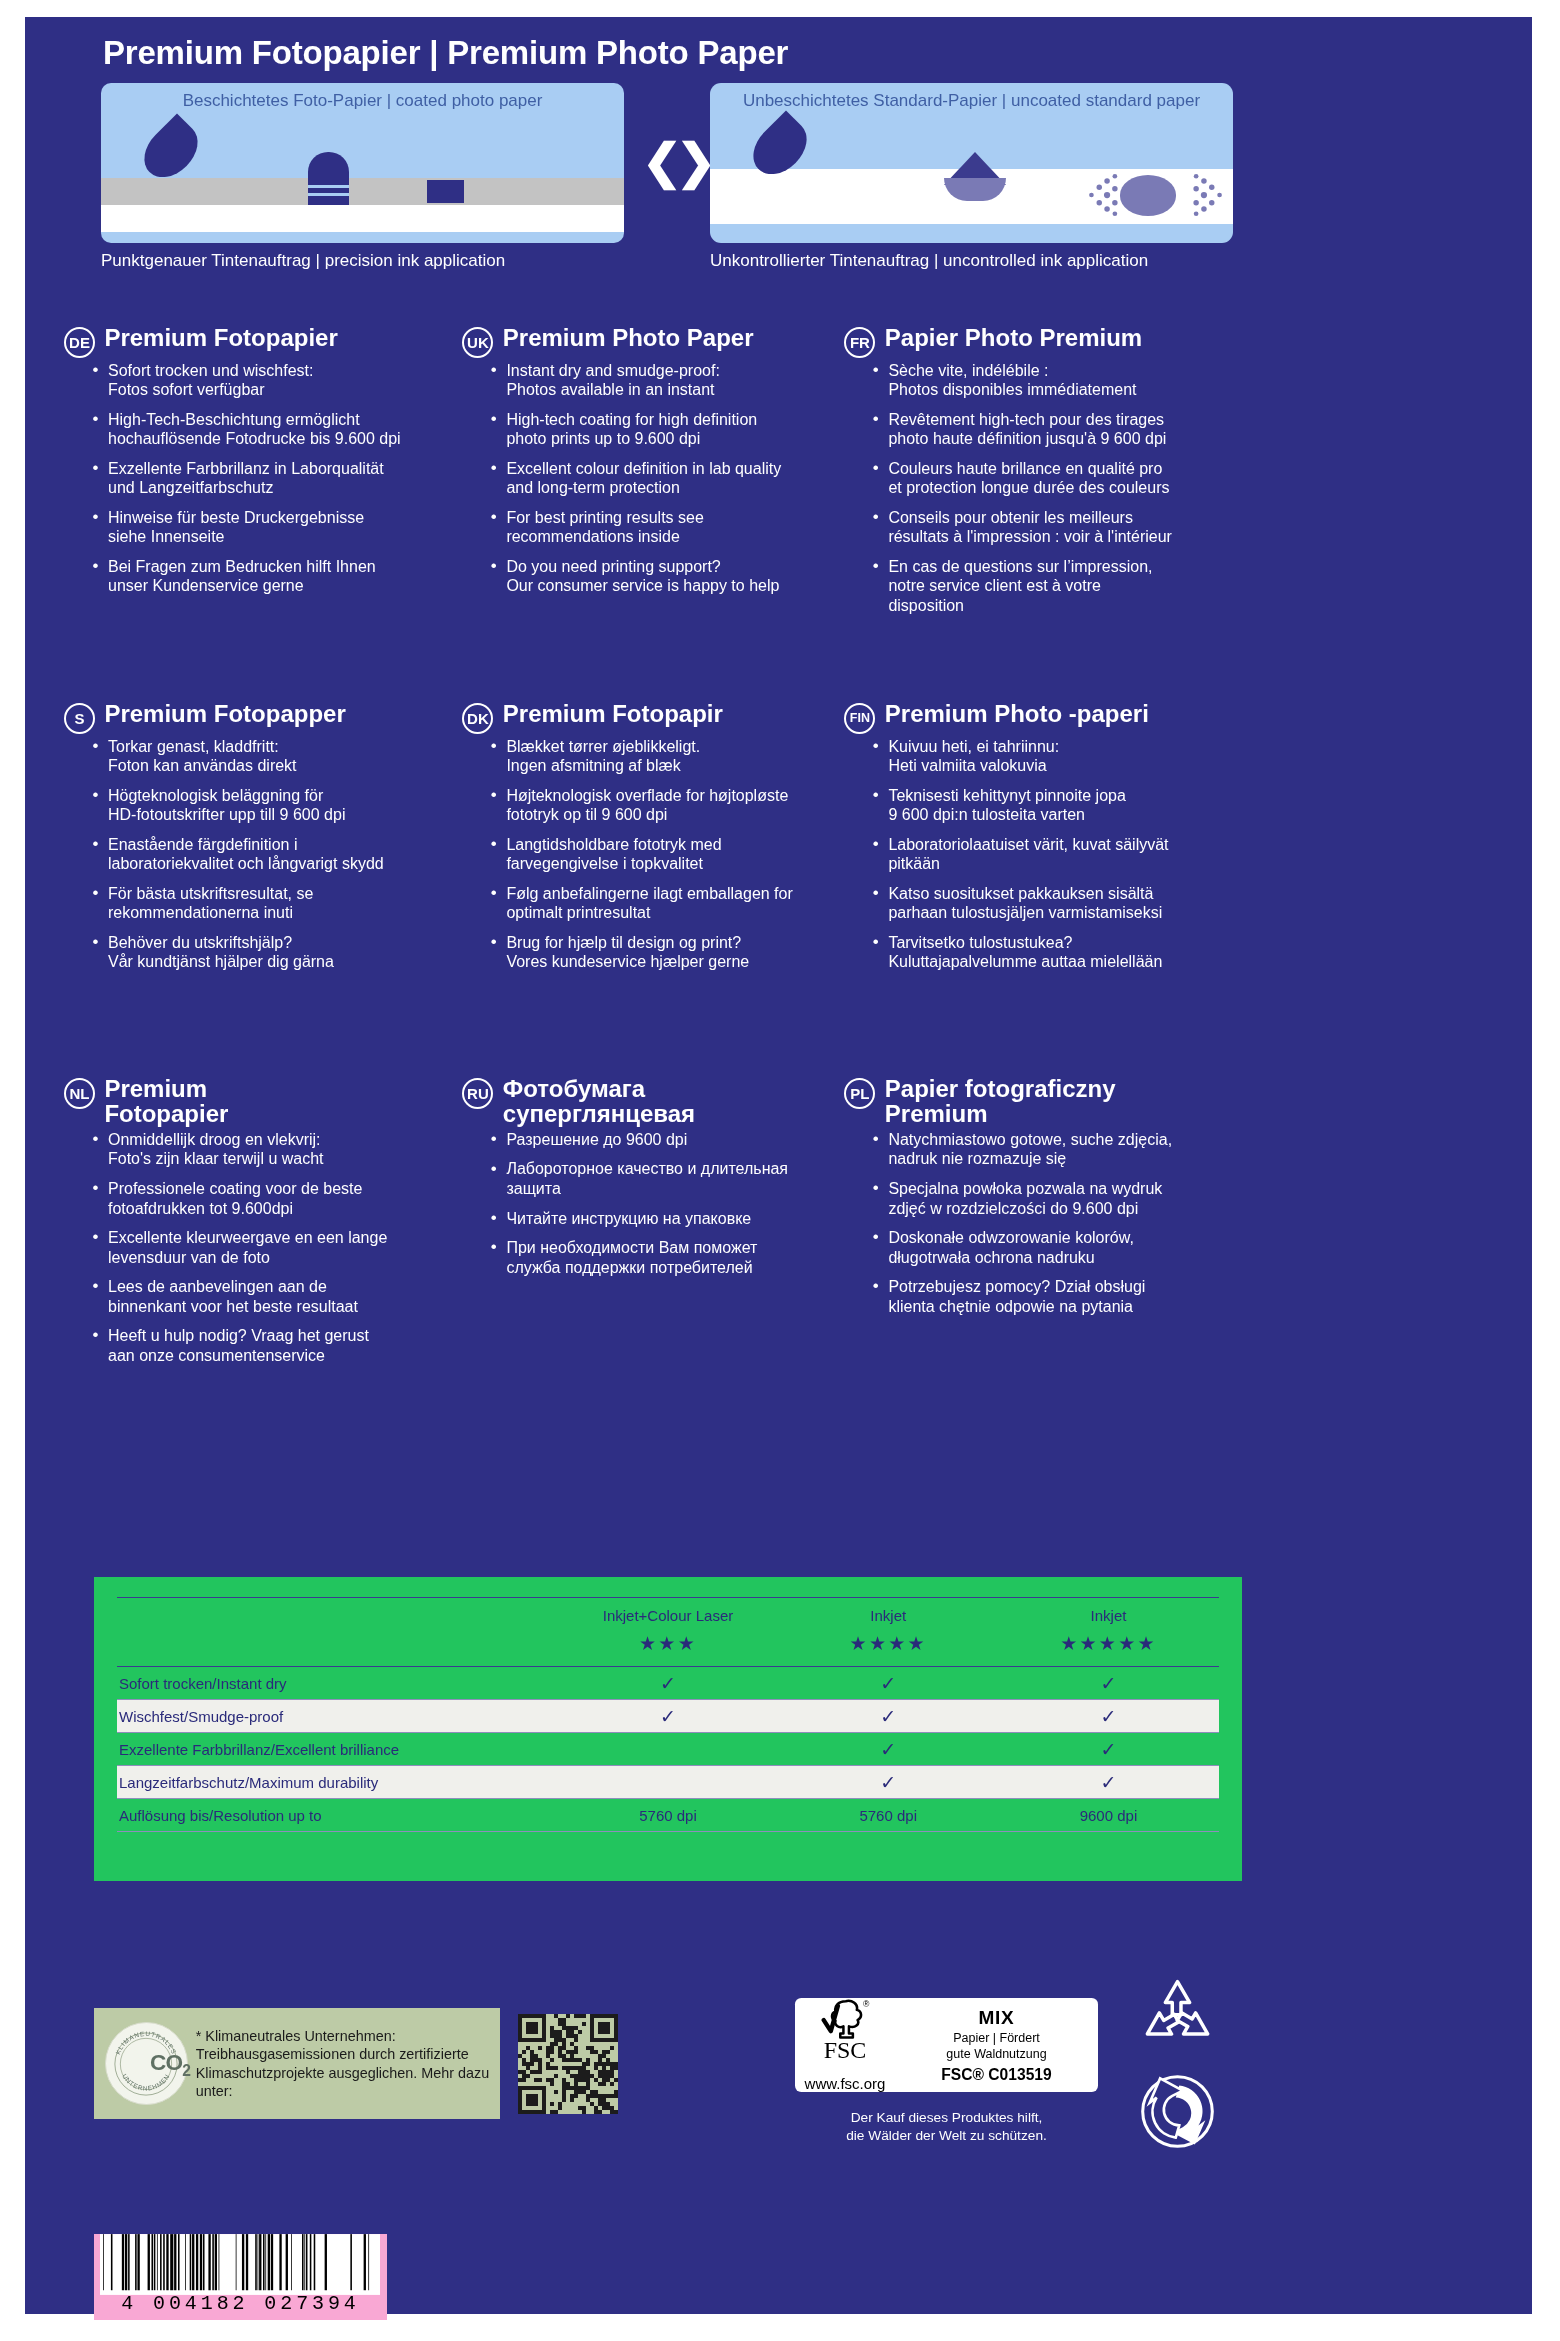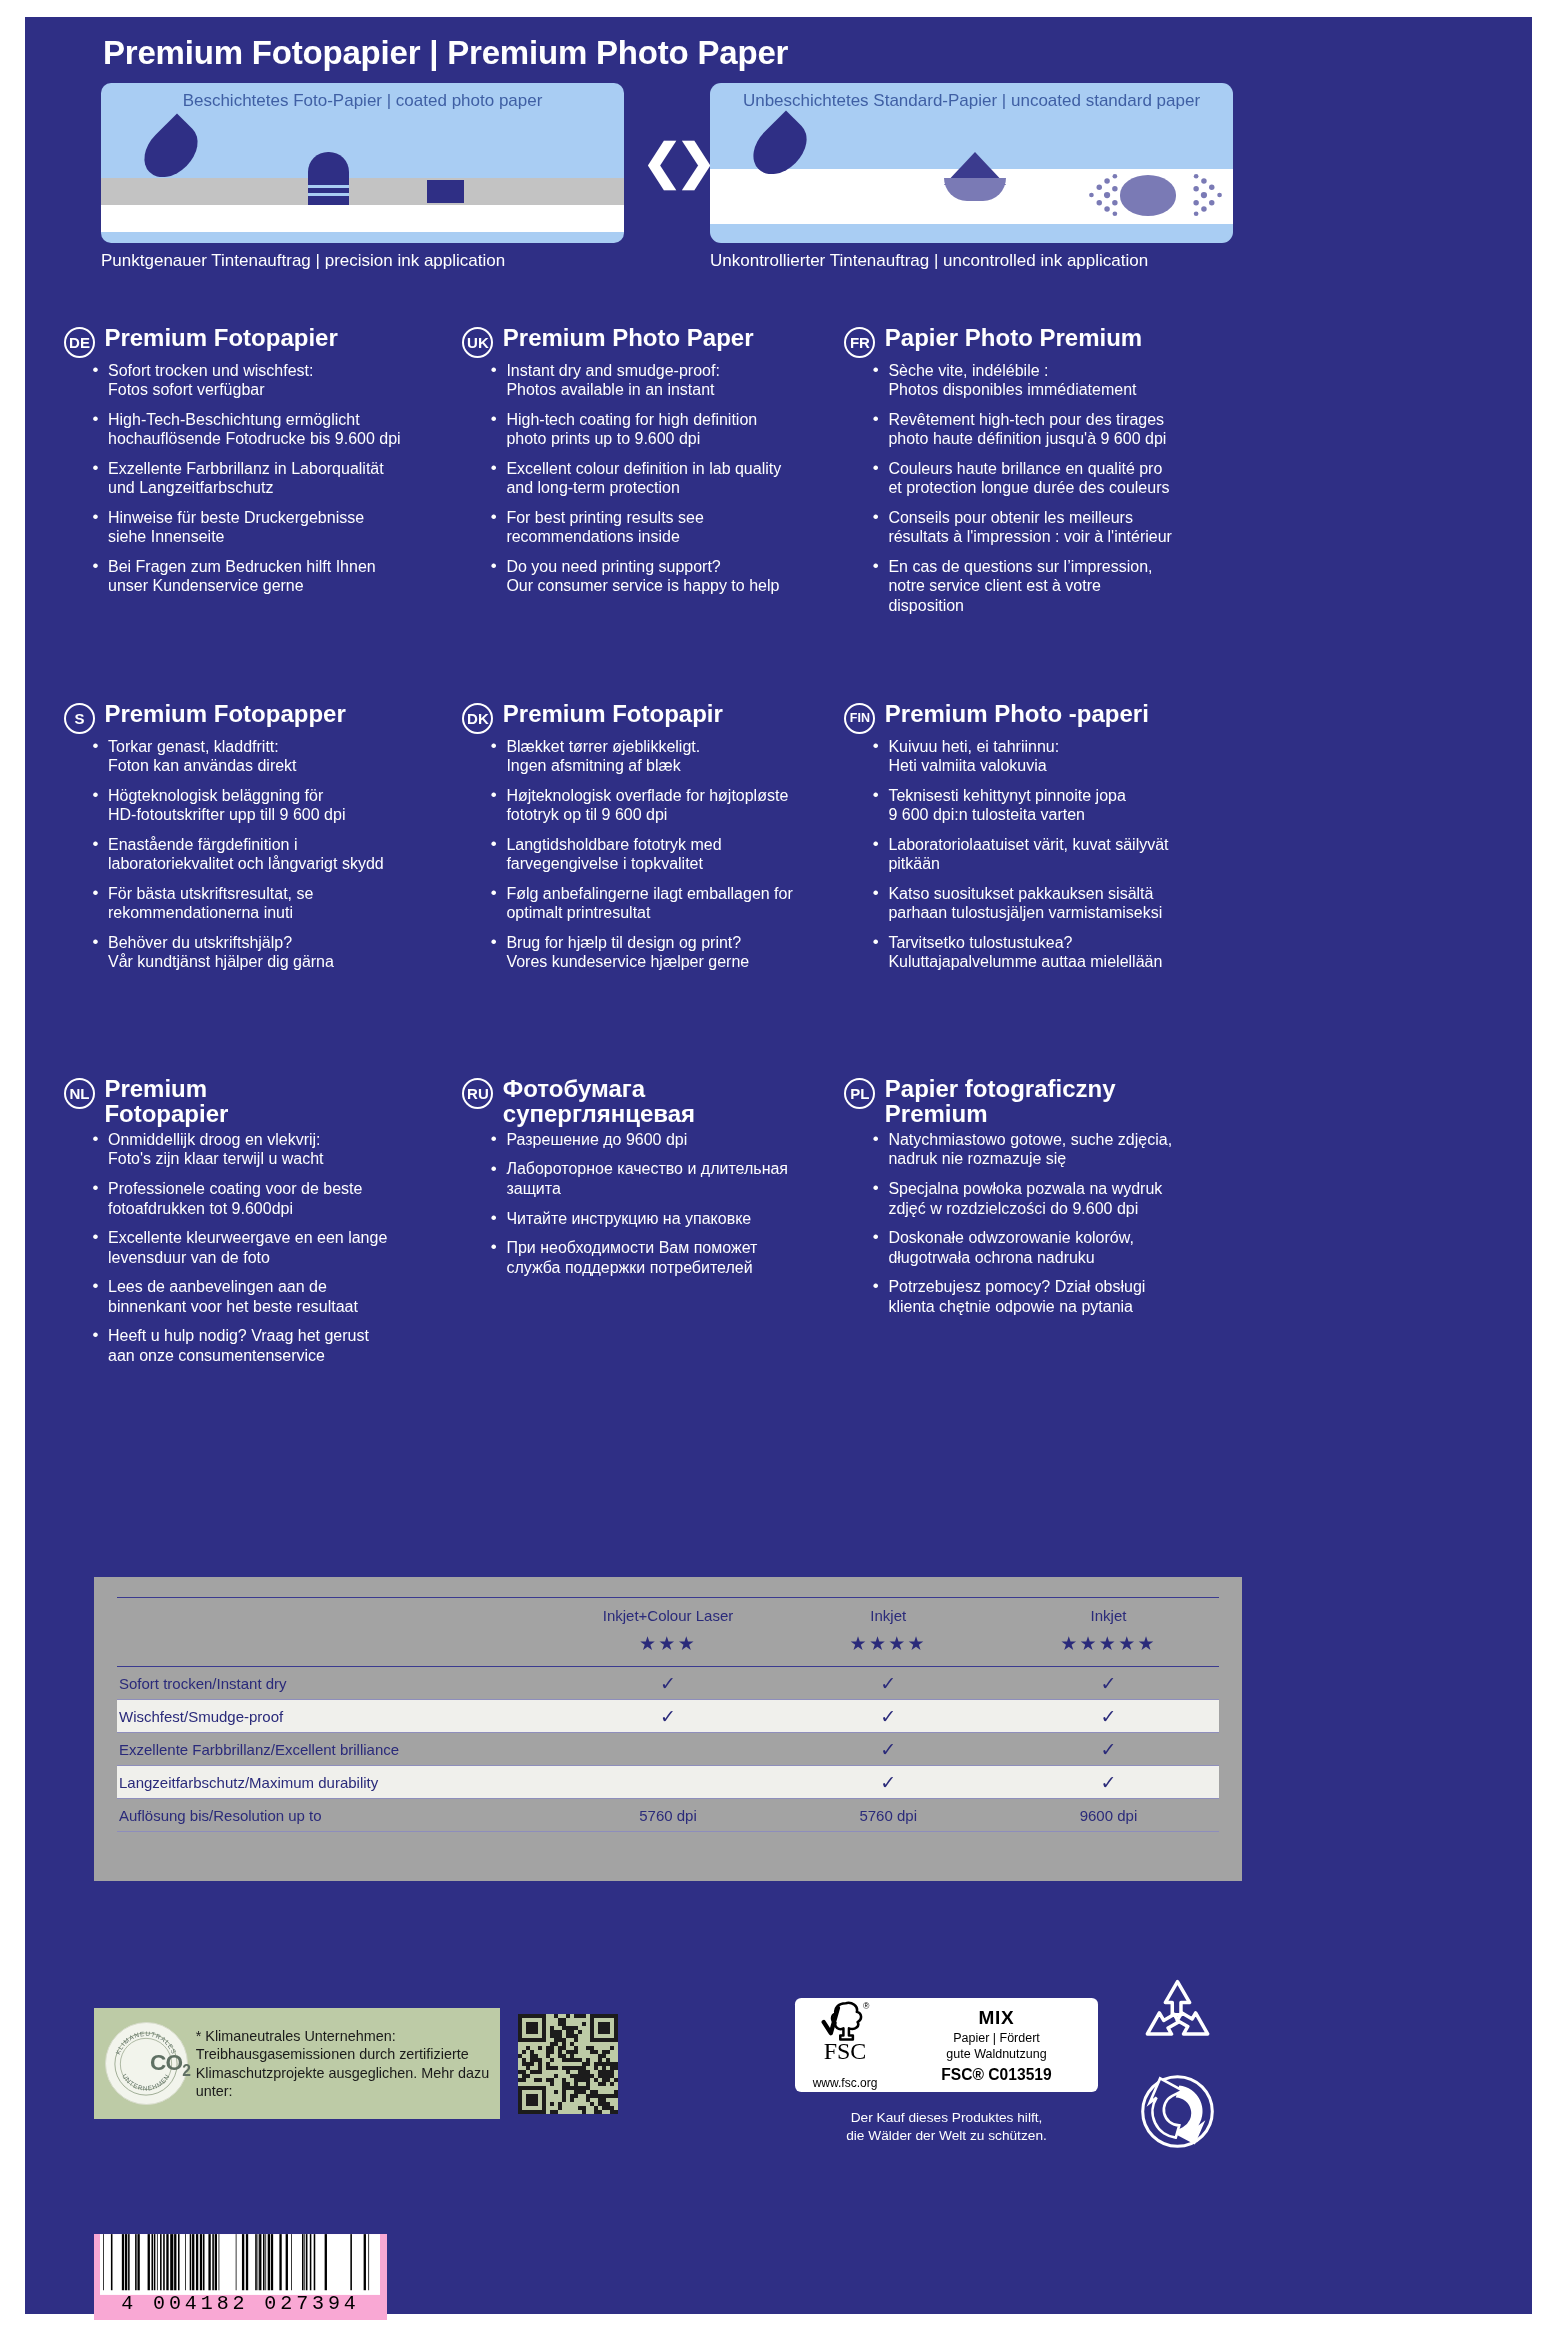--- a/index.html
+++ b/index.html
@@ -120,21 +120,21 @@
   .lang-list li::before{
     content:"•";
     position:absolute;left:-15.6px;top:-0.8px;
     font-size:17px;color:#ffffff;
   }
 
   
   #table-wrap{
     position:absolute;left:69px;top:1560px;
     width:1148px;height:304px;
-    background:#a3a3a3;
+    background:#22c55e;
     box-sizing:border-box;
     padding:20px 23.4px 20px 23.4px;
   }
   table.cmp{
     border-collapse:collapse;width:100%;
     color:#2a2a7a;font-size:15px;
   }
   table.cmp th,table.cmp td{
     padding:0;vertical-align:middle;
   }
@@ -196,21 +196,21 @@
     position:absolute;left:770px;top:1981px;
     width:303px;height:94px;background:#ffffff;
     border-radius:6.2px;
     display:flex;align-items:center;
   }
   #fsc-left{
     flex:0 0 auto;width:100px;text-align:center;position:relative;
   }
   #fsc-tree{display:block;margin:0 auto;}
   #fsc-word{font-family:"Liberation Serif",serif;font-size:24px;color:#000;line-height:1;margin-top:-1.6px;}
-  #fsc-url{font-size:12px;color:#000;margin-top:13px;}
+  #fsc-url{font-size:15px;color:#000;margin-top:13px;}
   #fsc-right{
     flex:1 1 auto;text-align:center;color:#000;line-height:1.22;
   }
   #fsc-mix{font-size:19px;font-weight:bold;letter-spacing:0.8px;}
   #fsc-desc{font-size:12.5px;margin-top:2.3px;}
   #fsc-code{font-size:15.6px;font-weight:bold;margin-top:3.1px;}
 
   #fsc-note{
     position:absolute;left:770px;top:2092px;
     width:303px;text-align:center;

